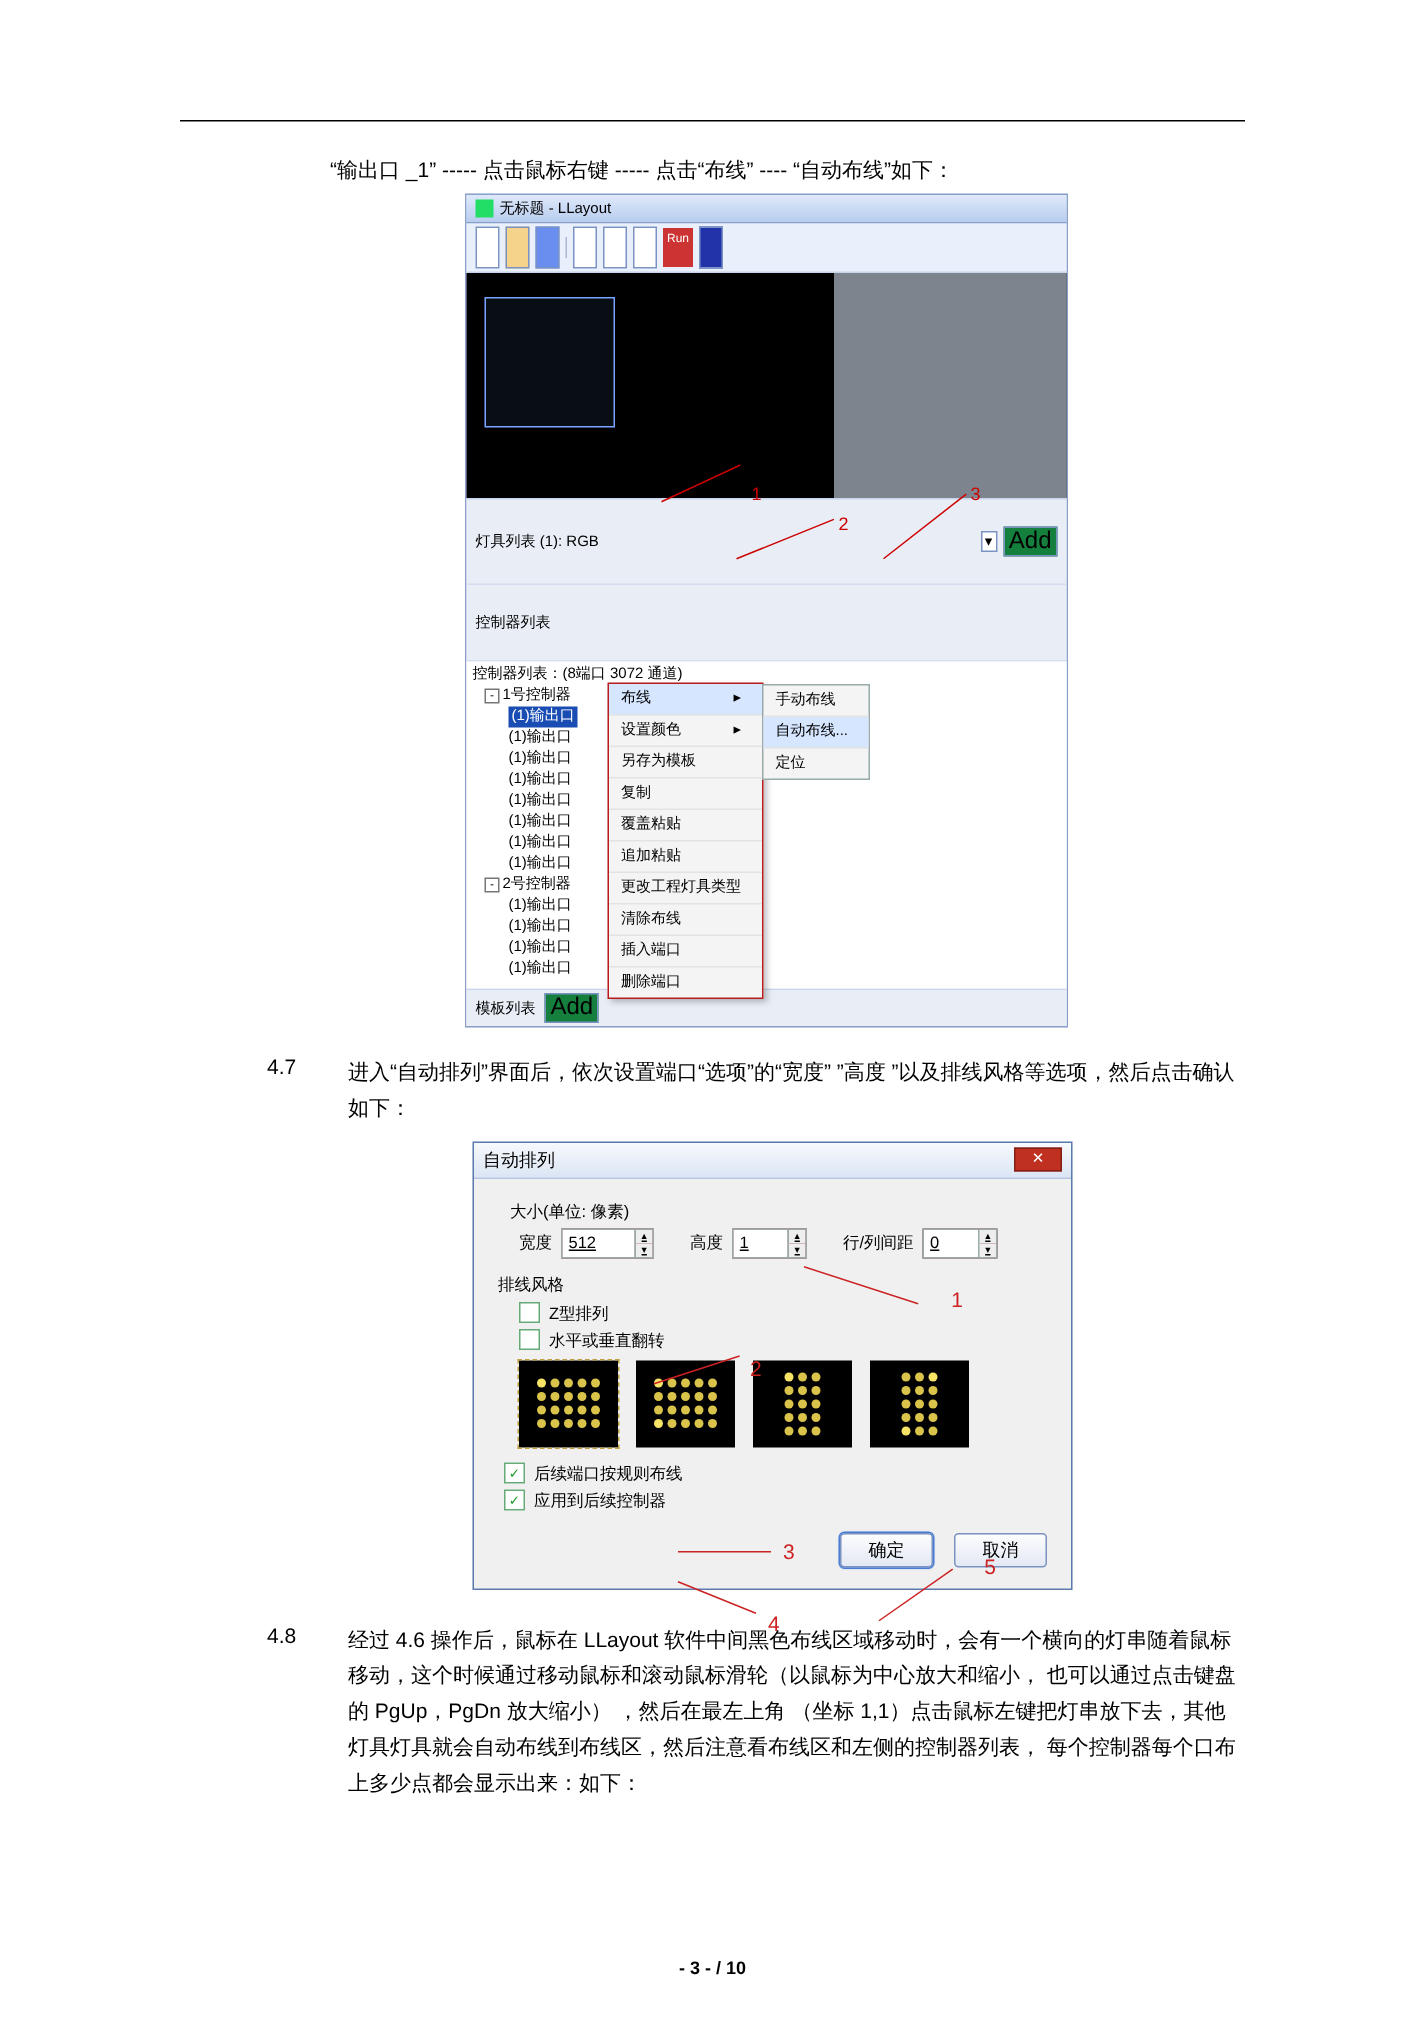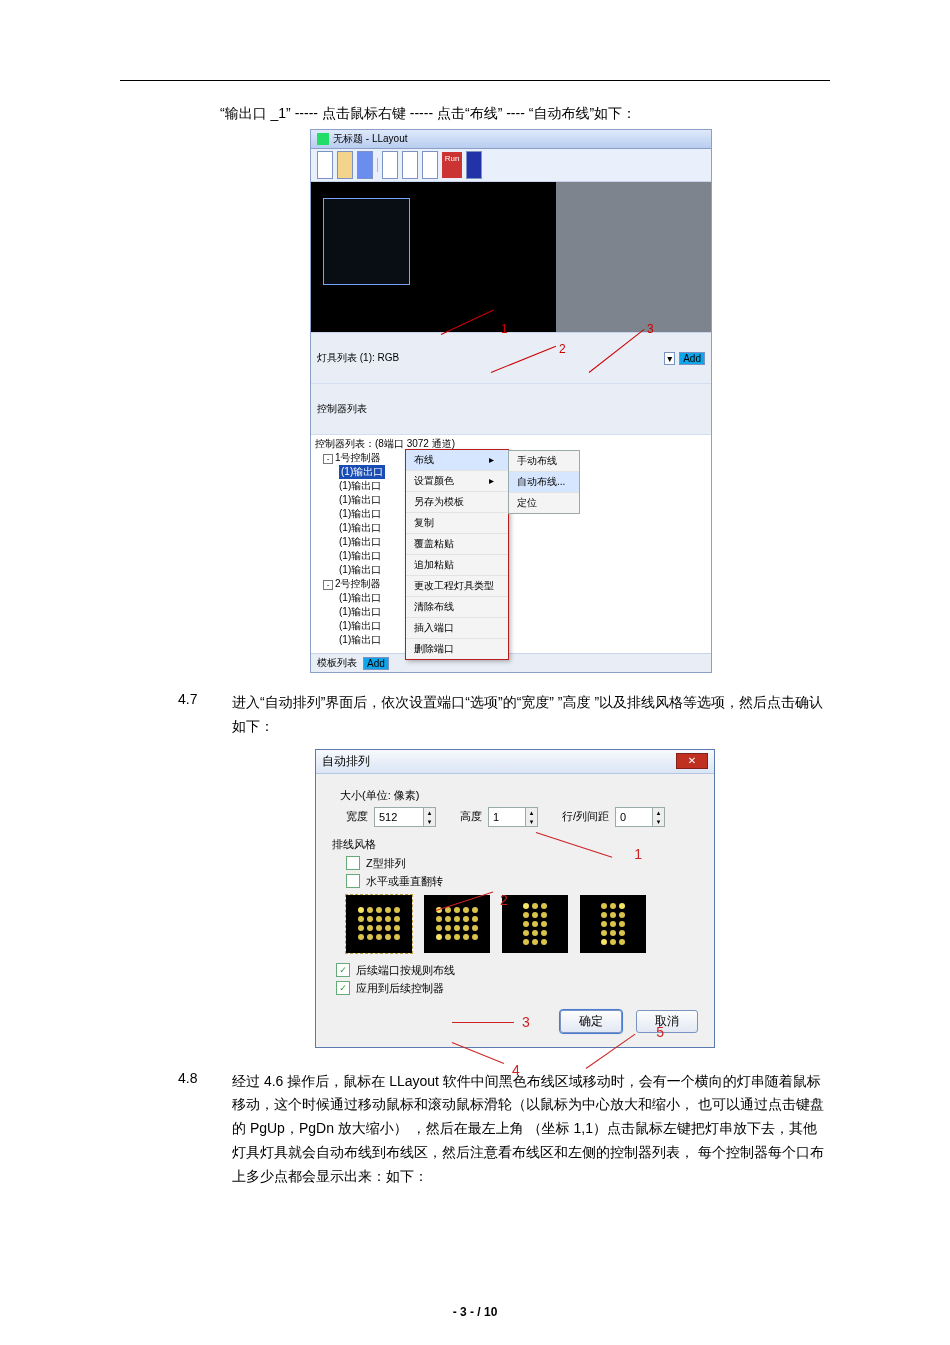--- a/index.html
+++ b/index.html
@@ -88,21 +88,21 @@
   }
   .panel-row {
     padding: 18px 6px;
     display:flex; align-items:center; gap:4px;
     border-bottom:1px solid #d5def0;
   }
   .panel-row select, .panel-row .dropdown {
     font-size:10px; border:1px solid #7a93c2; background:#fff; padding:0 2px;
   }
   .add-btn {
-    font-size:10px; border:1px solid #7a93c2; background:#0ea5e9; padding:0 3px;
+    font-size:16px; border:1px solid #7a93c2; background:#15803d; padding:0 3px;
   }
 
   .tree-area {
     position:relative;
     background:#fff;
     padding:2px 4px 6px 4px;
     font-size:10px;
     line-height:14px;
   }
   .tree-node { white-space:nowrap; }
@@ -168,21 +168,21 @@
     border-bottom:1px solid #b5c6e4;
     padding:3px 6px;
     display:flex; justify-content:space-between; align-items:center;
     font-size:12px;
   }
   .dlg-close { background:#c03020; color:#fff; width:30px; height:14px; text-align:center; line-height:14px; font-size:10px; border:1px solid #802017; }
   .dlg-body { padding:10px 16px 14px 16px; position:relative; }
   .grp-label { margin:4px 0; }
   .size-row { display:flex; align-items:center; gap:6px; margin:4px 0 10px 14px; }
   .spin {
-    display:inline-flex; align-items:stretch; border:1px solid #9aa; background:#7f1d1d; height:18px;
+    display:inline-flex; align-items:stretch; border:1px solid #9aa; background:#7f1d1d; height:18px;text-decoration:underline;
   }
   .spin input { border:none; width:40px; padding:0 4px; font-size:11px; }
   .spin .arrows { display:flex; flex-direction:column; width:12px; }
   .spin .arrows div { flex:1; border-left:1px solid #9aa; font-size:7px; text-align:center; line-height:9px; background:#eee; }
 
   .style-grid {
     display:flex; gap:12px; margin:6px 0 10px 14px;
   }
   .style-tile {
     width:58px; height:50px; background:#000; display:flex; flex-direction:column; justify-content:center; gap:3px; padding:4px;

